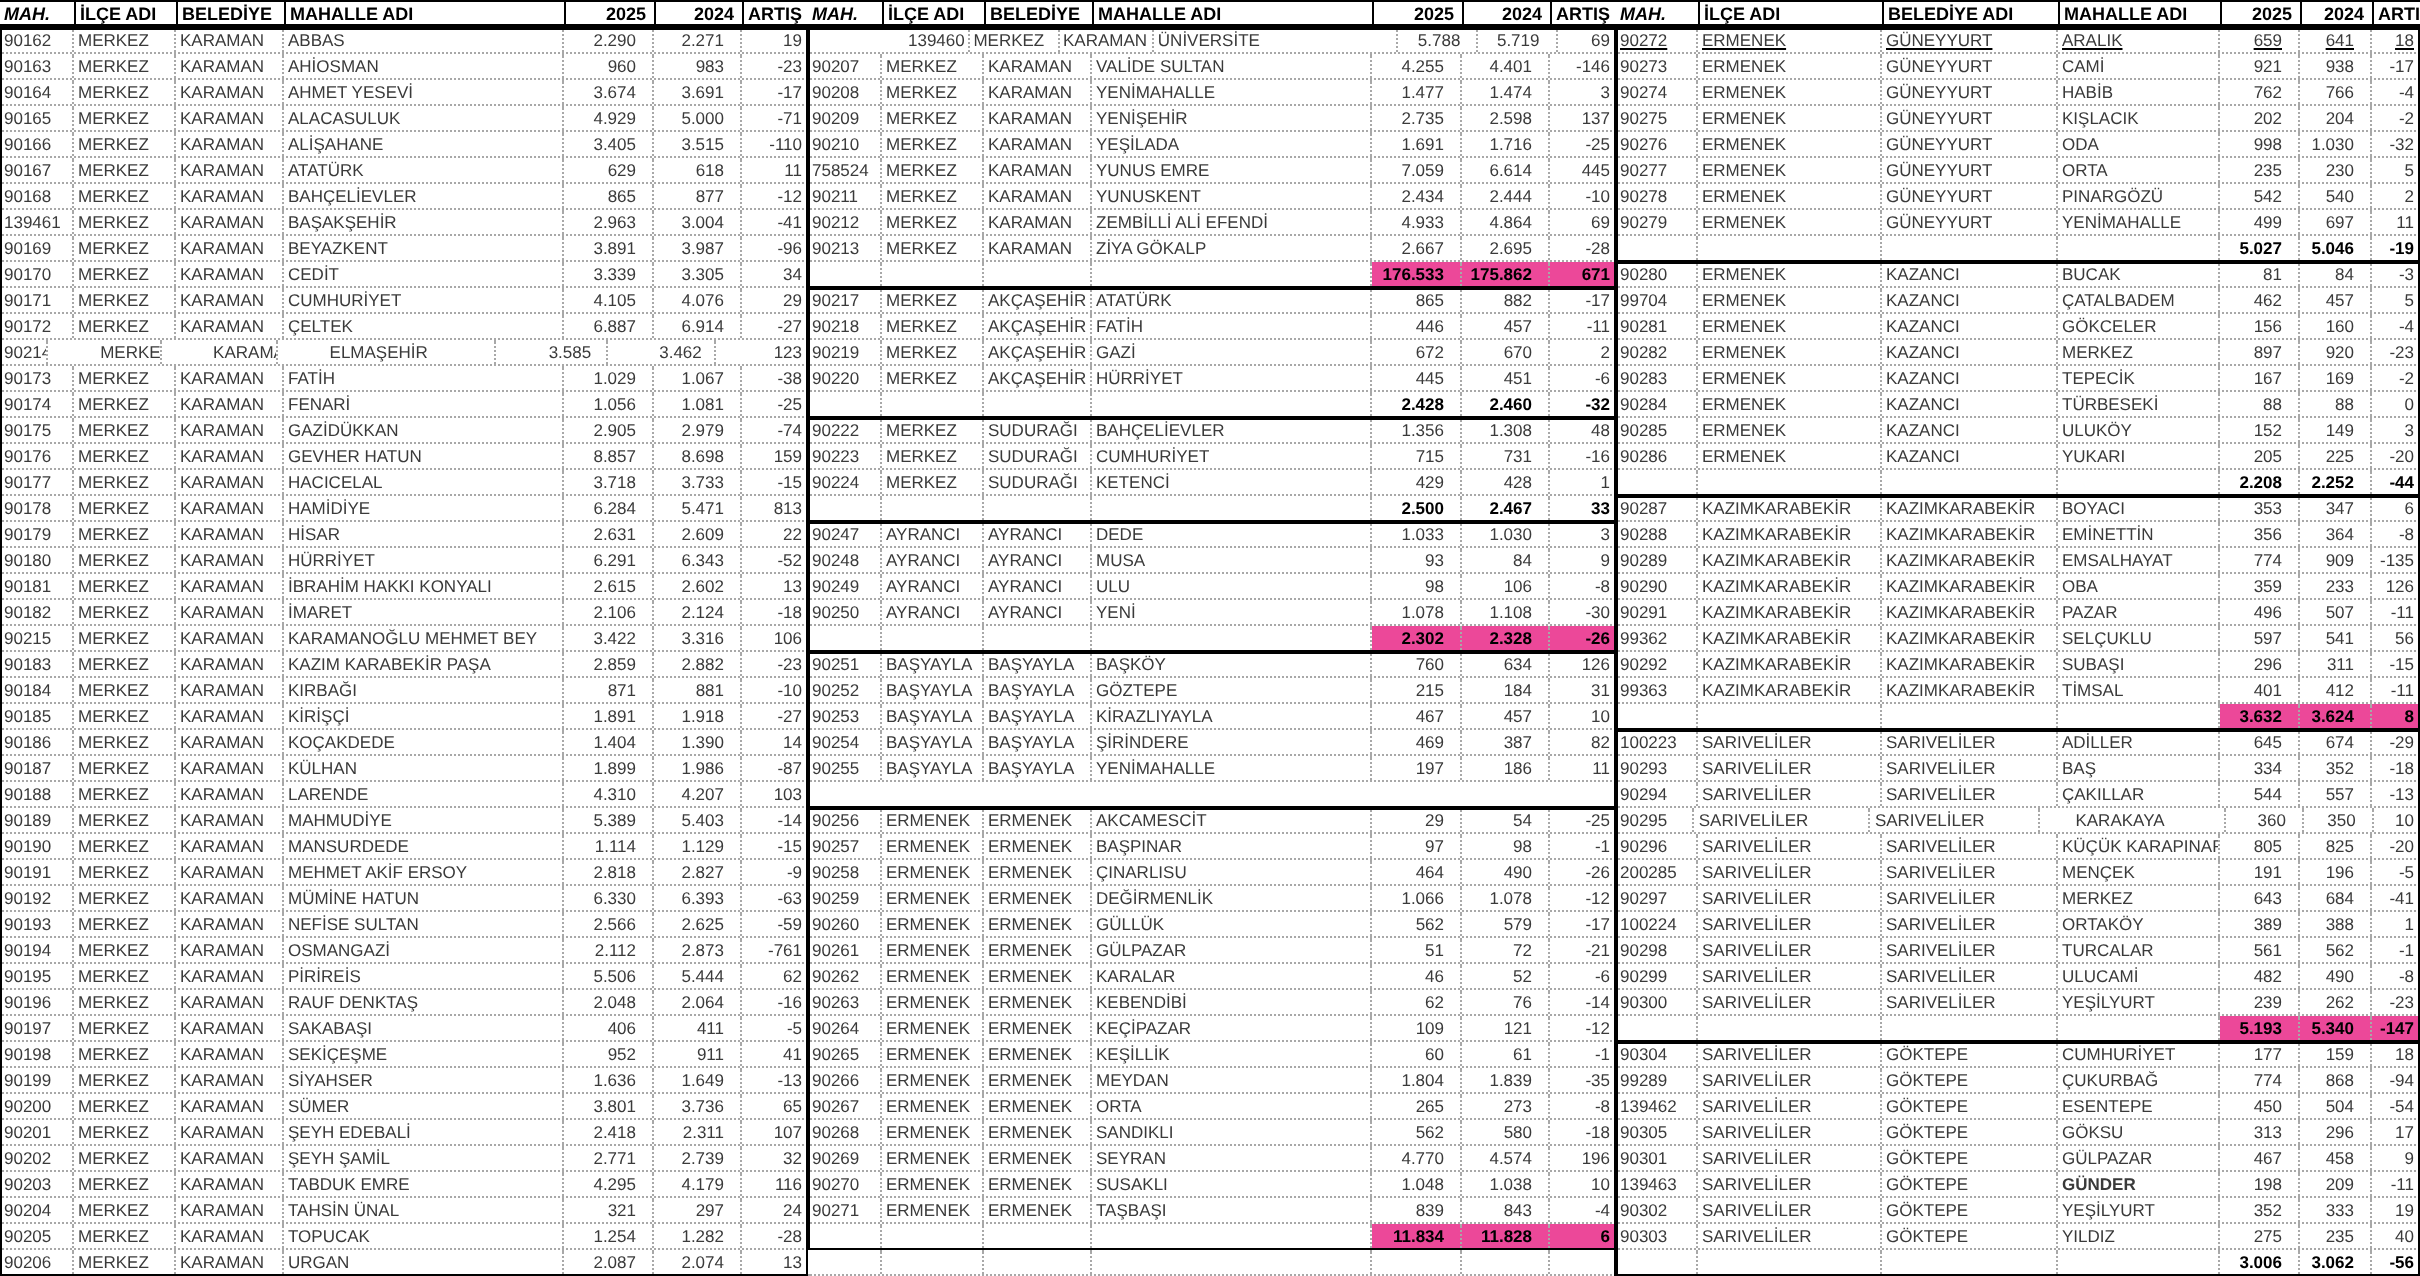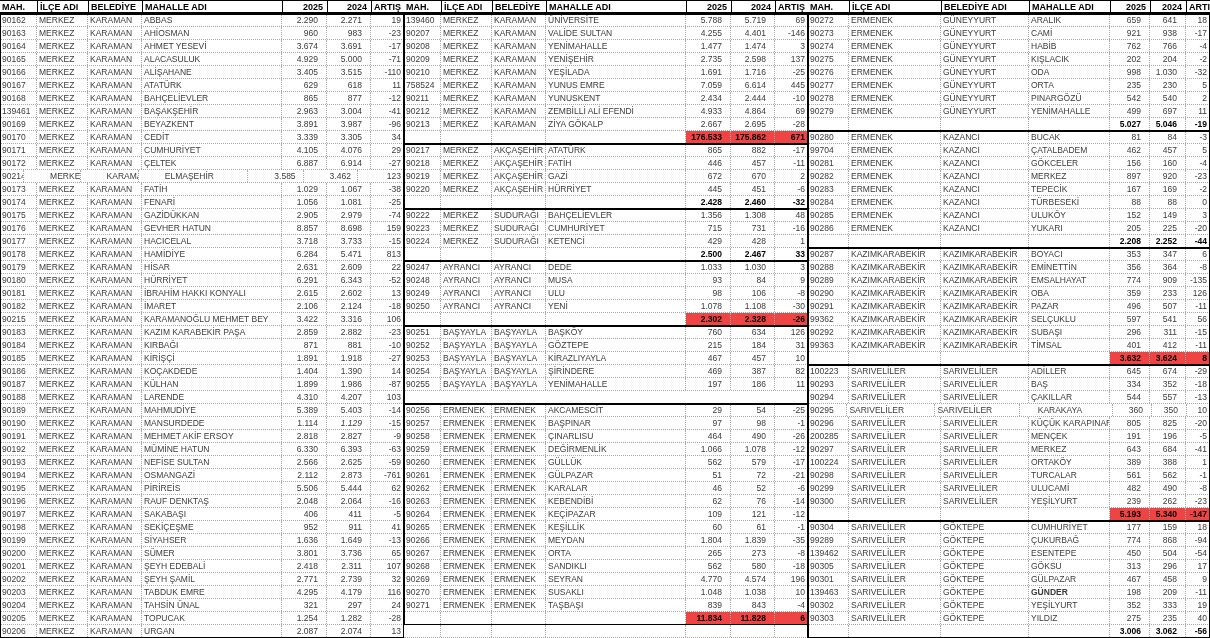--- a/index.html
+++ b/index.html
@@ -11,36 +11,36 @@
   .panel{position:absolute;top:0;height:638px;}
   .hrow{
     position:absolute;top:0;left:0;right:0;height:14px;display:flex;
     box-sizing:border-box;border-top:1px solid #000;border-bottom:2px solid #000;background:#fff;
   }
   .hcell{
     box-sizing:border-box;height:100%;overflow:hidden;white-space:nowrap;
     font-size:9px;font-weight:bold;color:#000;line-height:12px;
     padding:0 2px;border-left:1px solid #000;
   }
-  .hcell:first-child{border-left:none;}
+  .hcell:first-child{border-left:none;font-style:italic;}
   .hcell.num{text-align:right;padding-right:4px;}
   .row{
     position:absolute;left:0;right:0;height:13px;display:flex;
     box-sizing:border-box;border-bottom:1px dotted #a8a8a8;background:#fff;
   }
   .cell{
     box-sizing:border-box;height:100%;overflow:hidden;white-space:nowrap;
     font-size:8.5px;color:#3a3a3a;line-height:12px;padding:0 2px;
     border-right:1px dotted #a8a8a8;
   }
   .cell:last-child{border-right:none;}
   .cell.num{text-align:right;padding-right:8px;}
   .cell.artis{text-align:right;padding-right:3px;}
   .trow .cell{font-weight:bold;color:#000;}
-  .trow .cell.hl{background:#ef4444;}
+  .trow .cell.hl{background:#ec4899;}
   .gbox{
     position:absolute;box-sizing:border-box;border:2px solid #000;
     pointer-events:none;background:transparent;
   }
 </style>
 </head>
 <body>
 
 <div id="sheet">
     <div class="panel" style="left: 0px; width: 404px;">
@@ -331,21 +331,21 @@
         <div class="cell num" style="width: 45px;">5.389</div>
         <div class="cell num" style="width: 44px;">5.403</div>
         <div class="cell artis" style="width: 33px;">-14</div>
       </div>
       <div class="row" style="top: 417px; height: 13px;">
         <div class="cell" style="width: 37px;">90190</div>
         <div class="cell" style="width: 51px;">MERKEZ</div>
         <div class="cell" style="width: 54px;">KARAMAN</div>
         <div class="cell" style="width: 140px;">MANSURDEDE</div>
         <div class="cell num" style="width: 45px;">1.114</div>
-        <div class="cell num" style="width: 44px; font-style: italic;">1.129</div>
+        <div class="cell num" style="width: 44px;">1.129</div>
         <div class="cell artis" style="width: 33px;">-15</div>
       </div>
       <div class="row" style="top: 430px; height: 13px;">
         <div class="cell" style="width: 37px;">90191</div>
         <div class="cell" style="width: 51px;">MERKEZ</div>
         <div class="cell" style="width: 54px;">KARAMAN</div>
         <div class="cell" style="width: 140px;">MEHMET AKİF ERSOY</div>
         <div class="cell num" style="width: 45px;">2.818</div>
         <div class="cell num" style="width: 44px;">2.827</div>
         <div class="cell artis" style="width: 33px;">-9</div>
@@ -490,21 +490,21 @@
     <div class="panel" style="left: 404px; width: 404px;">
       <div class="hrow">
         <div class="hcell" style="width: 37px;">MAH.</div>
         <div class="hcell" style="width: 51px;">İLÇE ADI</div>
         <div class="hcell" style="width: 54px;">BELEDİYE</div>
         <div class="hcell" style="width: 140px;">MAHALLE ADI</div>
         <div class="hcell num" style="width: 45px;">2025</div>
         <div class="hcell num" style="width: 44px;">2024</div>
         <div class="hcell" style="width: 33px;">ARTIŞ</div>
       </div>
-      <div class="row" style="top: 14px; height: 13px;">
+      <div class="row" style="top: 14px; height: 13px; padding-left: 48px;">
         <div class="cell" style="width: 37px;">139460</div>
         <div class="cell" style="width: 51px;">MERKEZ</div>
         <div class="cell" style="width: 54px;">KARAMAN</div>
         <div class="cell" style="width: 140px;">ÜNİVERSİTE</div>
         <div class="cell num" style="width: 45px;">5.788</div>
         <div class="cell num" style="width: 44px;">5.719</div>
         <div class="cell artis" style="width: 33px;">69</div>
       </div>
       <div class="row" style="top: 27px; height: 13px;">
         <div class="cell" style="width: 37px;">90207</div>
@@ -930,21 +930,21 @@
     <div class="panel" style="left: 808px; width: 402px;">
       <div class="hrow">
         <div class="hcell" style="width: 41px;">MAH.</div>
         <div class="hcell" style="width: 92px;">İLÇE ADI</div>
         <div class="hcell" style="width: 88px;">BELEDİYE ADI</div>
         <div class="hcell" style="width: 81px;">MAHALLE ADI</div>
         <div class="hcell num" style="width: 40px;">2025</div>
         <div class="hcell num" style="width: 36px;">2024</div>
         <div class="hcell" style="width: 24px;">ARTIŞ</div>
       </div>
-      <div class="row" style="top: 14px; height: 13px;">
+      <div class="row" style="top: 14px; height: 13px; text-decoration: underline;">
         <div class="cell" style="width: 41px;">90272</div>
         <div class="cell" style="width: 92px;">ERMENEK</div>
         <div class="cell" style="width: 88px;">GÜNEYYURT</div>
         <div class="cell" style="width: 81px;">ARALIK</div>
         <div class="cell num" style="width: 40px; text-align: right;">659</div>
         <div class="cell num" style="width: 36px;">641</div>
         <div class="cell artis" style="width: 24px;">18</div>
       </div>
       <div class="row" style="top: 27px; height: 13px;">
         <div class="cell" style="width: 41px;">90273</div>

